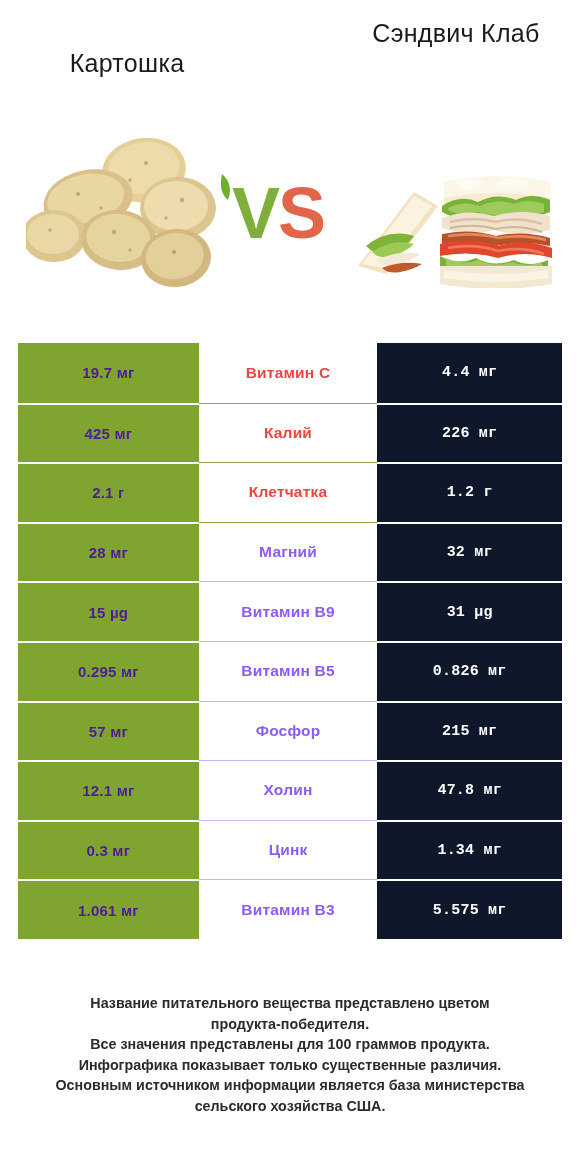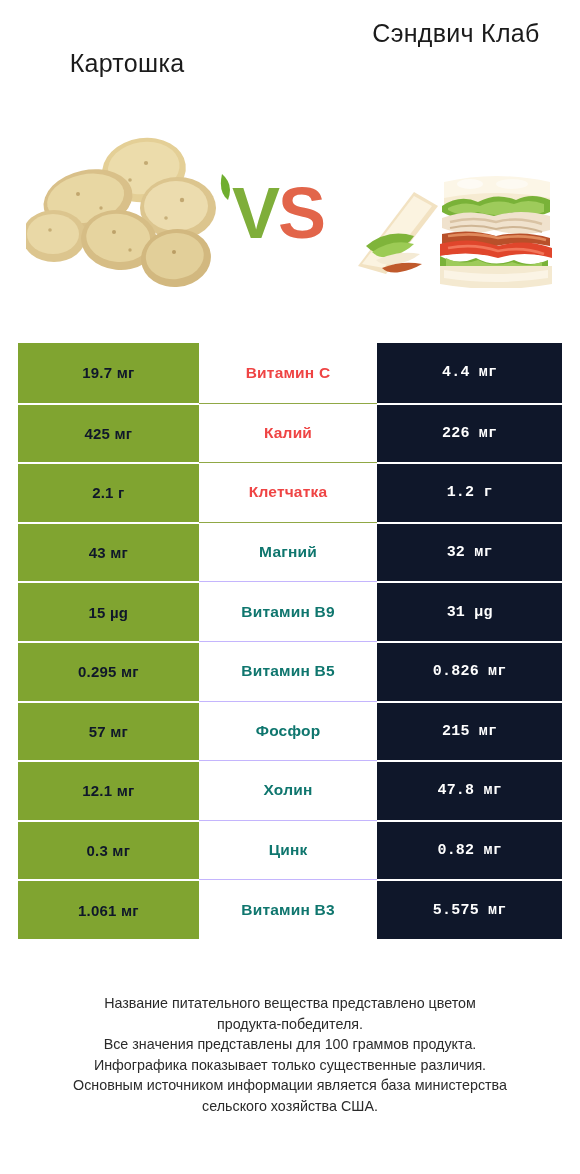--- a/index.html
+++ b/index.html
@@ -37,38 +37,38 @@
   .vs-v { color:#7FAE3A; }
   .vs-s { color:#E2654A; }
 
   
   .table { position:absolute; left:18px; top:343px; width:544px; }
   .row { display:flex; width:100%; height:59.6px; position:relative; }
   .cell {
     display:flex; align-items:center; justify-content:center;
     font-size:15px; font-weight:700; letter-spacing:0.2px;
   }
-  .cell-left  { width:182px; background:#80A430; color:#0f172a; }
+  .cell-left  { width:182px; background:#80A430; color:#4c1d95; }
   .cell-mid   { width:180px; background:#ffffff; font-size:15.5px; }
   .cell-right { width:186px; background:#0f172a; color:#ffffff;font-family:Liberation Mono, monospace; }
 
   .cell-mid.win-left  { color:#ef4444; }
-  .cell-mid.win-right { color:#0f766e; }
+  .cell-mid.win-right { color:#8b5cf6; }
 
   
   .row + .row .cell-left,
   .row + .row .cell-right { border-top:2px solid #ffffff; }
   .row + .row .cell-mid   { border-top:1px solid #90A845; }
   .row + .row .cell-mid.sep-right { border-top:1px solid #c4b5fd; }
 
   
   .footer {
     position:absolute; left:20px; top:993px; width:540px;
     text-align:center; font-size:14.3px; line-height:20.6px;
-    color:#2b2b2b; font-weight:400;
+    color:#2b2b2b; font-weight:700;
   }
   .footer div { white-space:nowrap; }
 </style>
 </head>
 <body>
 
 <div class="page">
 
   <div class="headers">
     <div class="head-title head-left">Картошка</div>
@@ -161,21 +161,21 @@
         <div class="cell cell-left">425 мг</div>
         <div class="cell cell-mid win-left">Калий</div>
         <div class="cell cell-right">226 мг</div>
       </div>
       <div class="row">
         <div class="cell cell-left">2.1 г</div>
         <div class="cell cell-mid win-left">Клетчатка</div>
         <div class="cell cell-right">1.2 г</div>
       </div>
       <div class="row">
-        <div class="cell cell-left">43 мг</div>
+        <div class="cell cell-left">28 мг</div>
         <div class="cell cell-mid win-right">Магний</div>
         <div class="cell cell-right">32 мг</div>
       </div>
       <div class="row">
         <div class="cell cell-left">15 µg</div>
         <div class="cell cell-mid win-right sep-right">Витамин B9</div>
         <div class="cell cell-right">31 µg</div>
       </div>
       <div class="row">
         <div class="cell cell-left">0.295 мг</div>
@@ -188,21 +188,21 @@
         <div class="cell cell-right">215 мг</div>
       </div>
       <div class="row">
         <div class="cell cell-left">12.1 мг</div>
         <div class="cell cell-mid win-right sep-right">Холин</div>
         <div class="cell cell-right">47.8 мг</div>
       </div>
       <div class="row">
         <div class="cell cell-left">0.3 мг</div>
         <div class="cell cell-mid win-right sep-right">Цинк</div>
-        <div class="cell cell-right">0.82 мг</div>
+        <div class="cell cell-right">1.34 мг</div>
       </div>
       <div class="row">
         <div class="cell cell-left">1.061 мг</div>
         <div class="cell cell-mid win-right sep-right">Витамин B3</div>
         <div class="cell cell-right">5.575 мг</div>
       </div>
     </div>
 
   <div class="footer">
     <div>Название питательного вещества представлено цветом</div>

